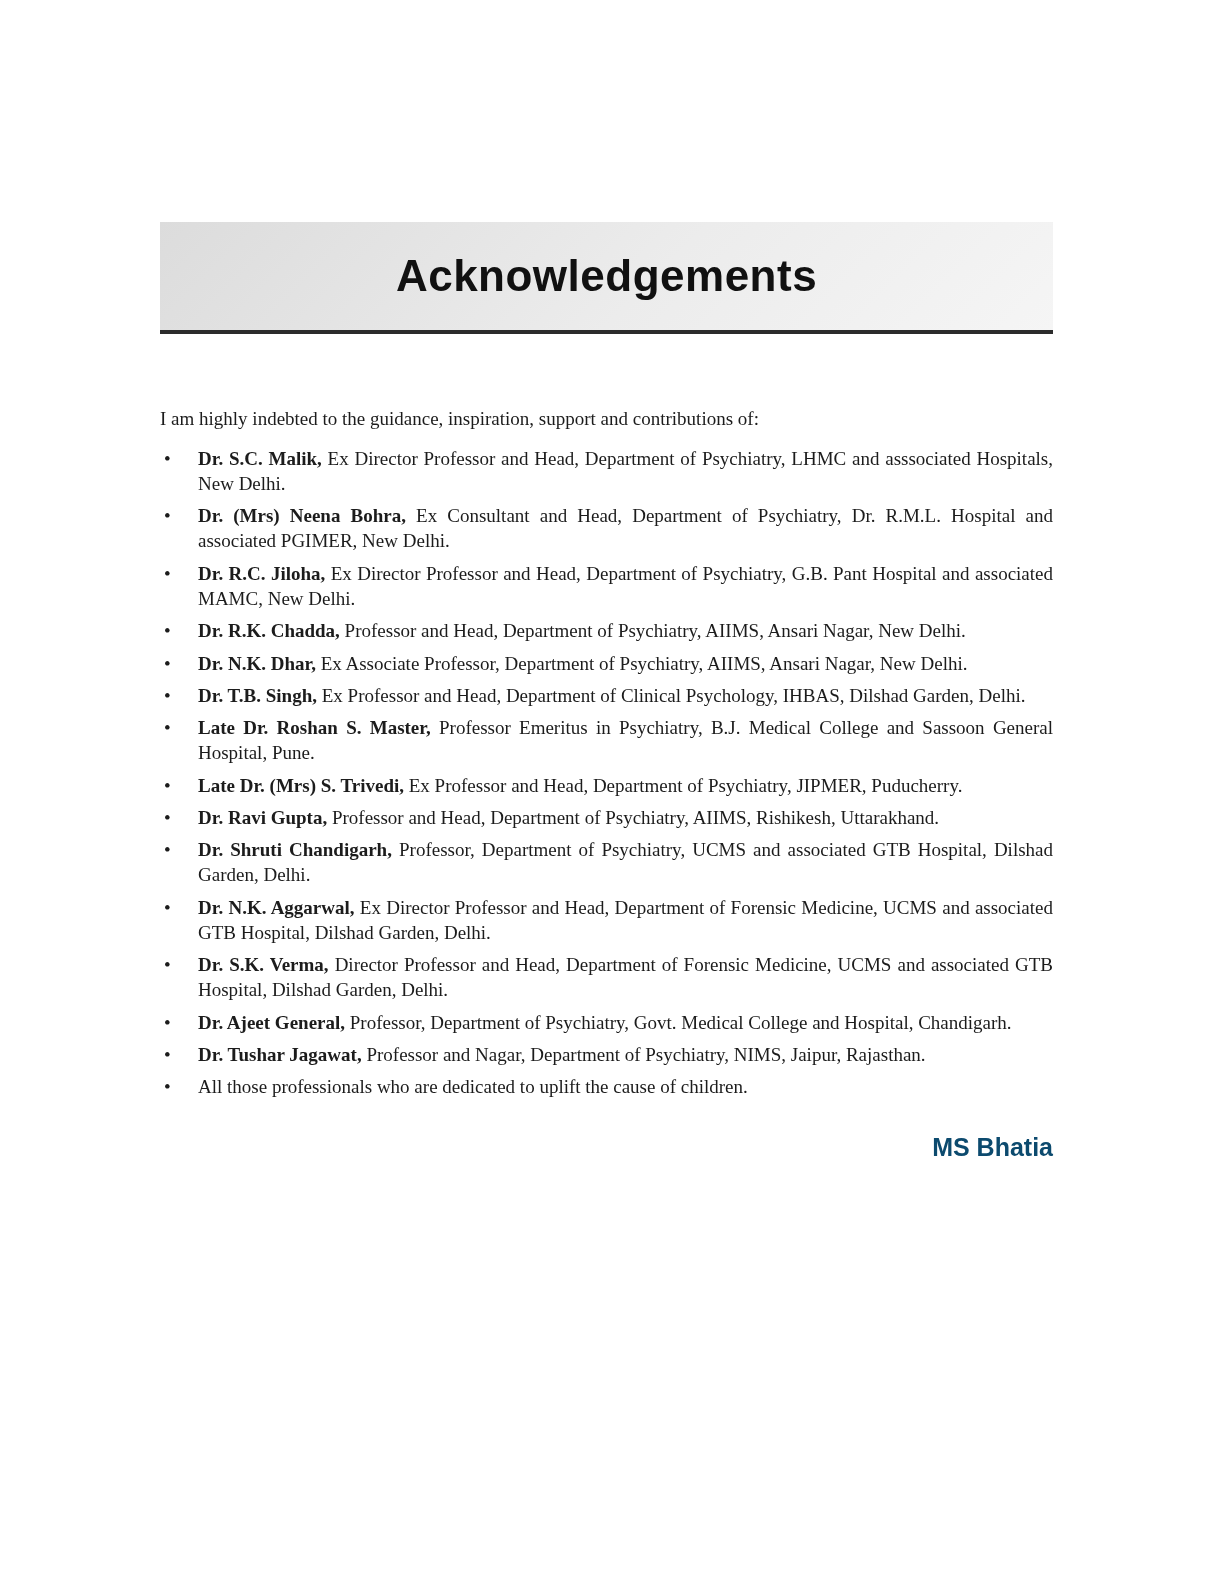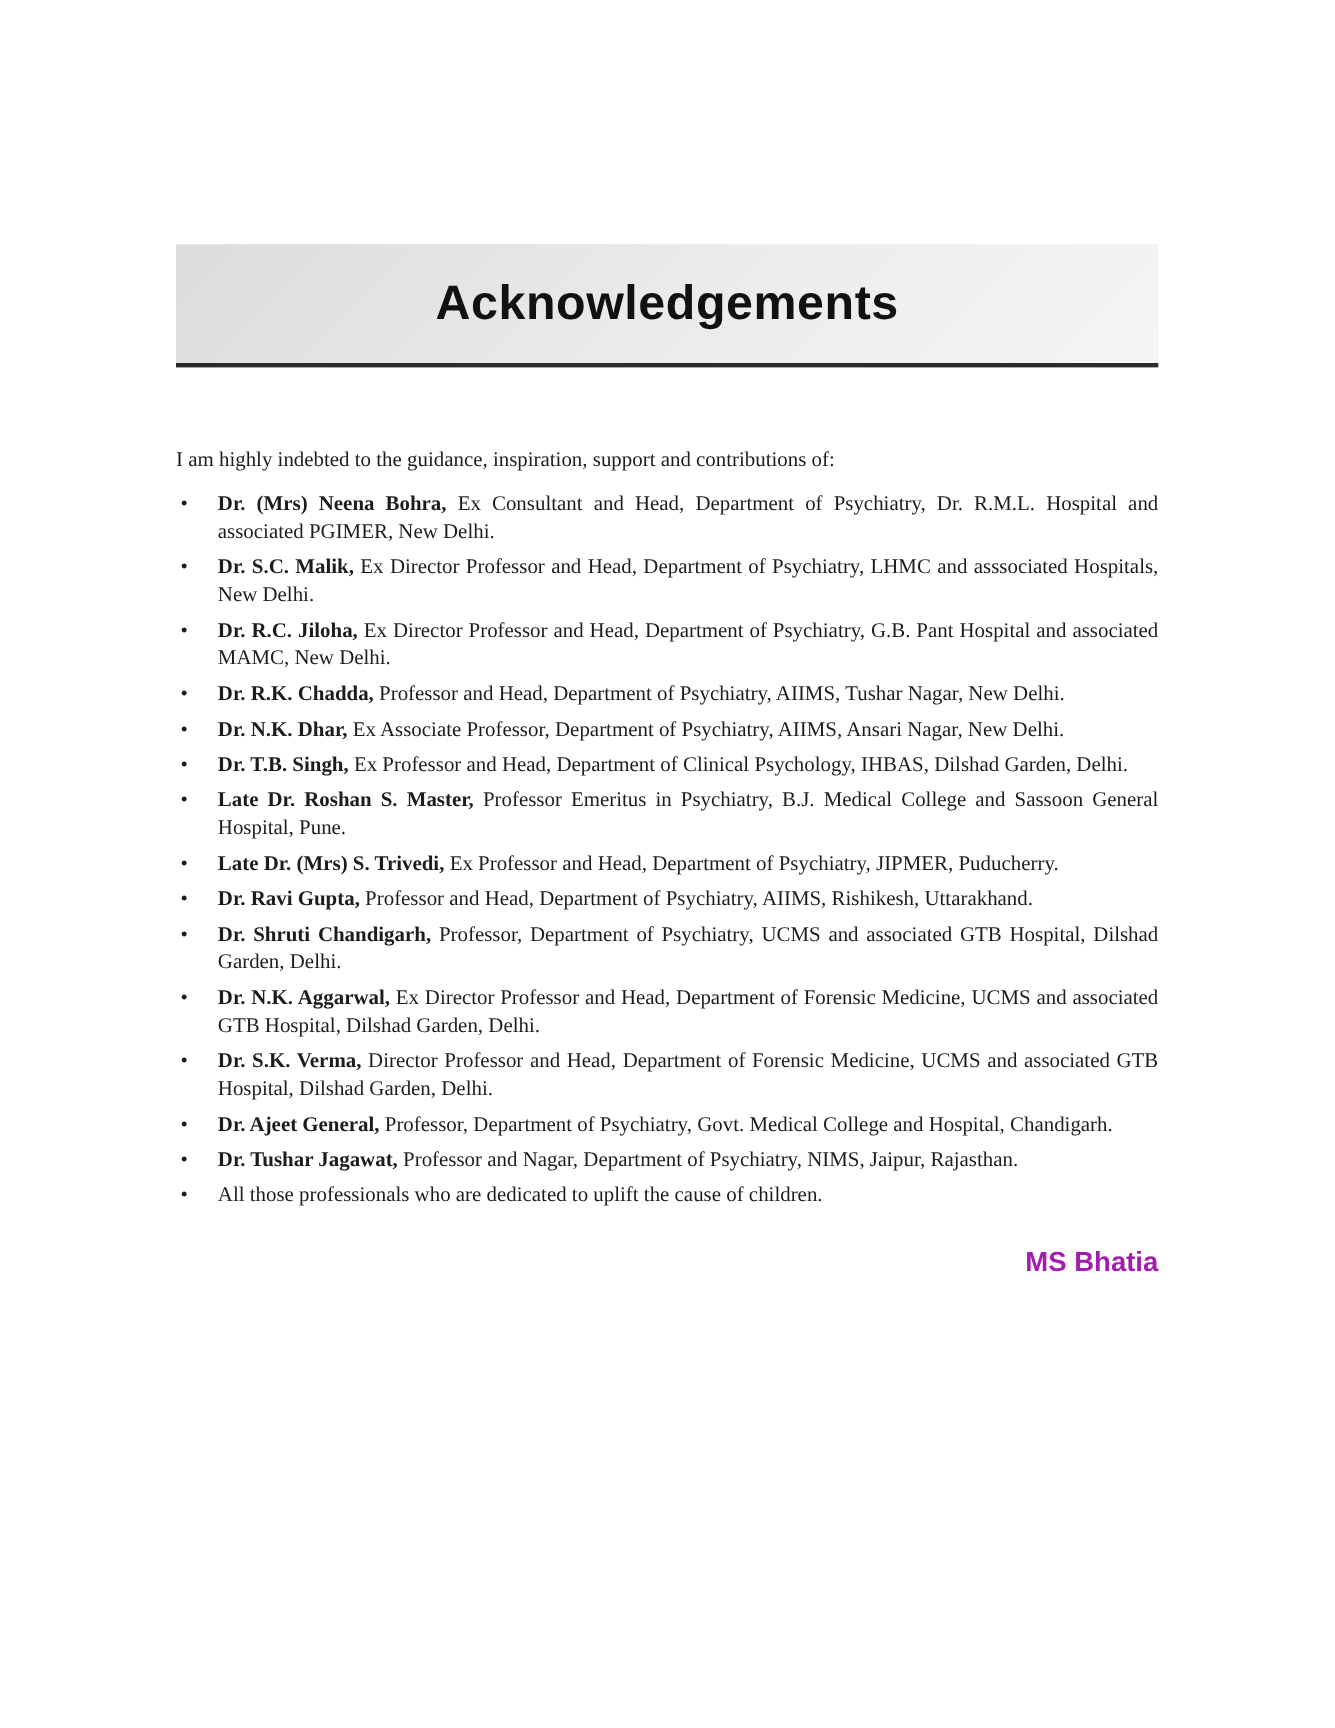--- a/index.html
+++ b/index.html
@@ -65,40 +65,40 @@
   }
   ul.ack-list li .person-name {
     font-weight: 700;
   }
   .signature {
     margin-top: 34px;
     text-align: right;
     font-family: "Liberation Sans", sans-serif;
     font-weight: 700;
     font-size: 25px;
-    color: #a21caf;
+    color: #0c4a6e;
   }
 </style>
 </head>
 <body>
 
 <div class="page">
   <div class="content">
 
     <div class="title-banner">
       <h1>Acknowledgements</h1>
     </div>
 
     <p class="intro">I am highly indebted to the guidance, inspiration, support and contributions of:</p>
 
     <ul class="ack-list">
+      <li><span class="person-name">Dr. S.C. Malik,</span><span> Ex Director Professor and Head, Department of Psychiatry, LHMC and asssociated Hospitals, New Delhi.</span></li>
       <li><span class="person-name">Dr. (Mrs) Neena Bohra,</span><span> Ex Consultant and Head, Department of Psychiatry, Dr. R.M.L. Hospital and associated PGIMER, New Delhi.</span></li>
-      <li><span class="person-name">Dr. S.C. Malik,</span><span> Ex Director Professor and Head, Department of Psychiatry, LHMC and asssociated Hospitals, New Delhi.</span></li>
       <li><span class="person-name">Dr. R.C. Jiloha,</span><span> Ex Director Professor and Head, Department of Psychiatry, G.B. Pant Hospital and associated MAMC, New Delhi.</span></li>
-      <li><span class="person-name">Dr. R.K. Chadda,</span><span> Professor and Head, Department of Psychiatry, AIIMS, Tushar Nagar, New Delhi.</span></li>
+      <li><span class="person-name">Dr. R.K. Chadda,</span><span> Professor and Head, Department of Psychiatry, AIIMS, Ansari Nagar, New Delhi.</span></li>
       <li><span class="person-name">Dr. N.K. Dhar,</span><span> Ex Associate Professor, Department of Psychiatry, AIIMS, Ansari Nagar, New Delhi.</span></li>
       <li><span class="person-name">Dr. T.B. Singh,</span><span> Ex Professor and Head, Department of Clinical Psychology, IHBAS, Dilshad Garden, Delhi.</span></li>
       <li><span class="person-name">Late Dr. Roshan S. Master,</span><span> Professor Emeritus in Psychiatry, B.J. Medical College and Sassoon General Hospital, Pune.</span></li>
       <li><span class="person-name">Late Dr. (Mrs) S. Trivedi,</span><span> Ex Professor and Head, Department of Psychiatry, JIPMER, Puducherry.</span></li>
       <li><span class="person-name">Dr. Ravi Gupta,</span><span> Professor and Head, Department of Psychiatry, AIIMS, Rishikesh, Uttarakhand.</span></li>
       <li><span class="person-name">Dr. Shruti Chandigarh,</span><span> Professor, Department of Psychiatry, UCMS and associated GTB Hospital, Dilshad Garden, Delhi.</span></li>
       <li><span class="person-name">Dr. N.K. Aggarwal,</span><span> Ex Director Professor and Head, Department of Forensic Medicine, UCMS and associated GTB Hospital, Dilshad Garden, Delhi.</span></li>
       <li><span class="person-name">Dr. S.K. Verma,</span><span> Director Professor and Head, Department of Forensic Medicine, UCMS and associated GTB Hospital, Dilshad Garden, Delhi.</span></li>
       <li><span class="person-name">Dr. Ajeet General,</span><span> Professor, Department of Psychiatry, Govt. Medical College and Hospital, Chandigarh.</span></li>
       <li><span class="person-name">Dr. Tushar Jagawat,</span><span> Professor and Nagar, Department of Psychiatry, NIMS, Jaipur, Rajasthan.</span></li>

